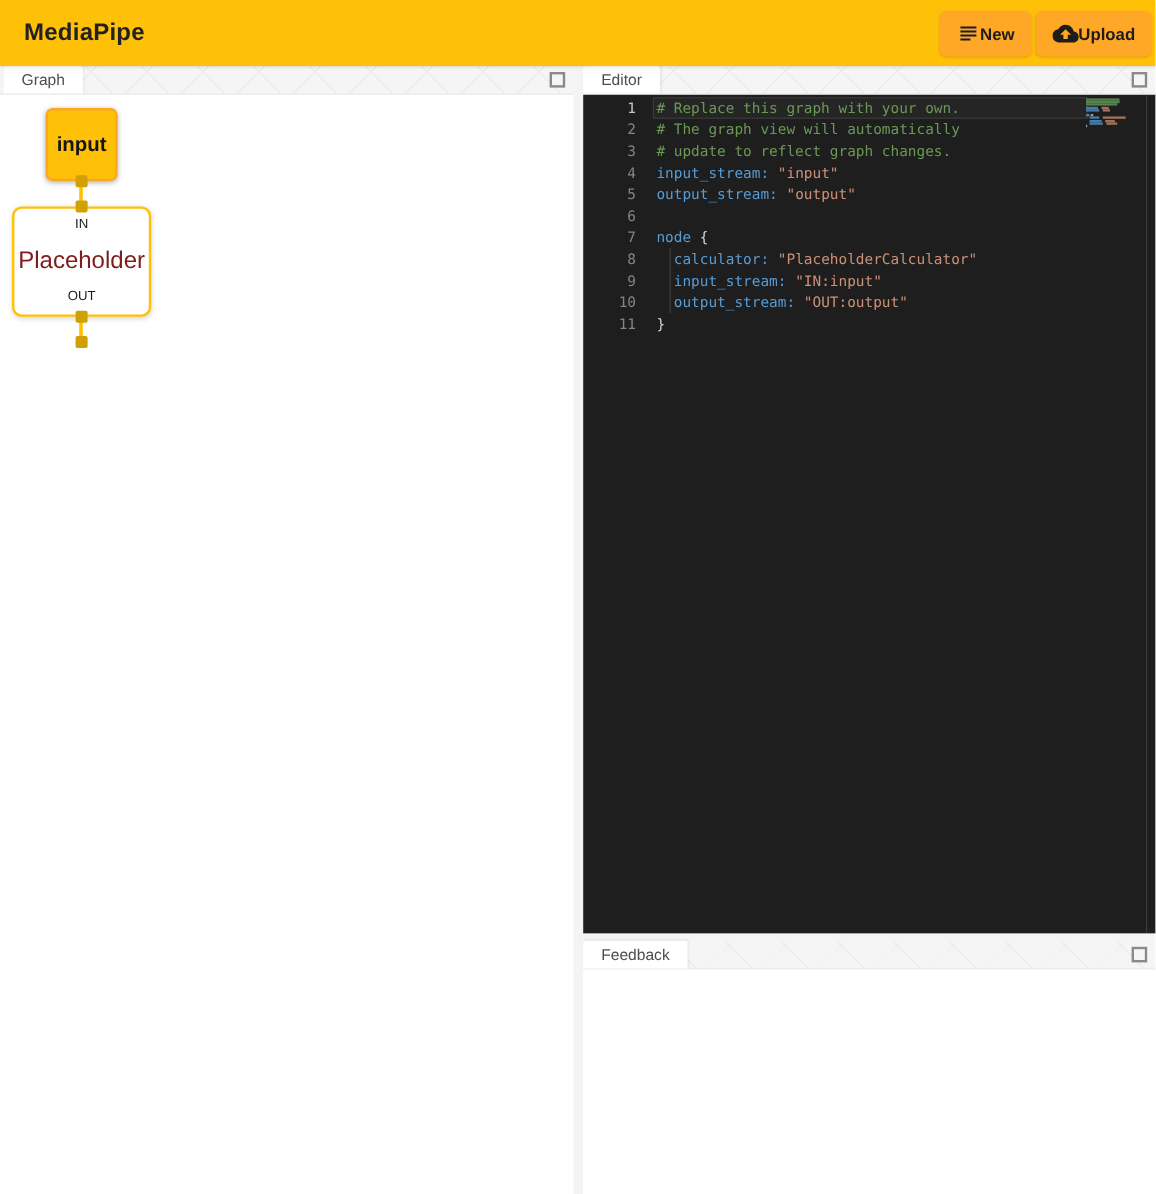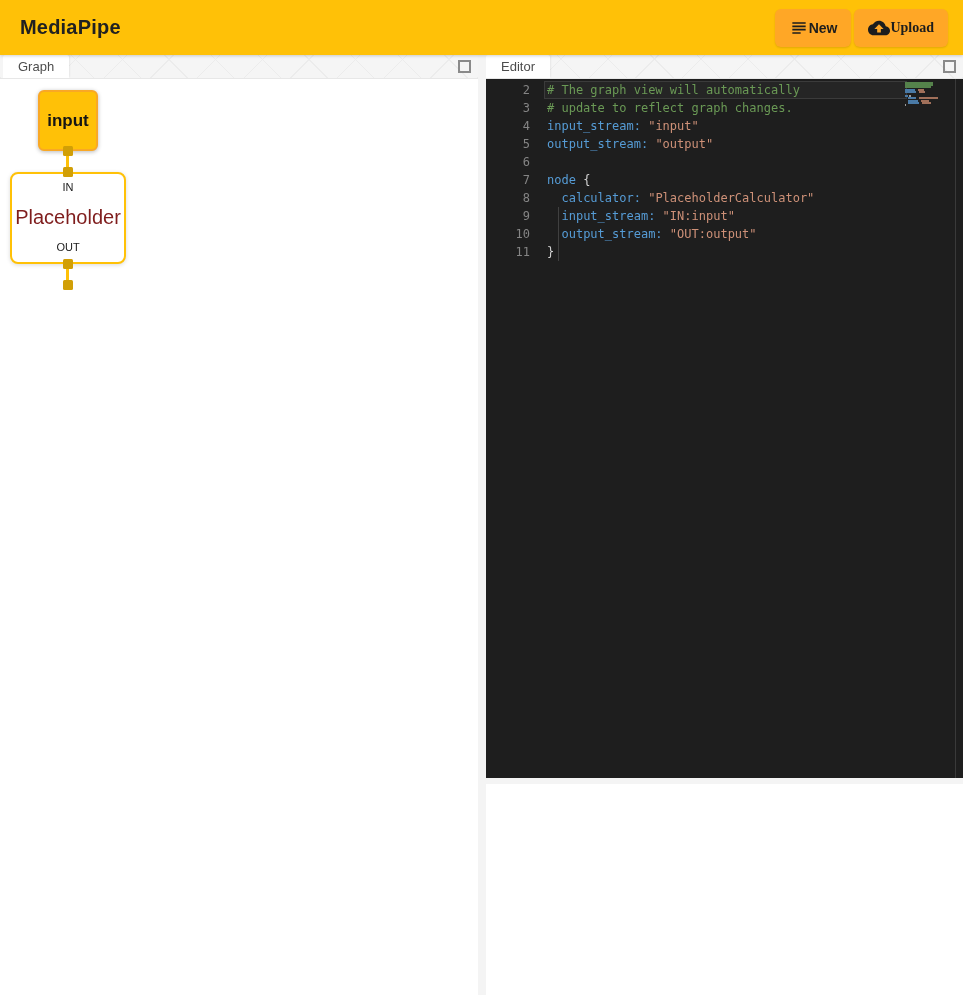--- a/index.html
+++ b/index.html
@@ -7,21 +7,21 @@
   .app{position:relative;width:963px;height:995px;overflow:hidden;background:#fff;}
 
   
   .header{position:absolute;left:0;top:0;width:963px;height:55px;background:#FFC107;
     display:flex;align-items:center;box-shadow:0 1px 3px rgba(0,0,0,.18);z-index:50;}
   .header .title{margin-left:20px;font-size:20px;font-weight:700;color:#212121;letter-spacing:.2px;}
   .header .spacer{flex:1;}
   .hbtn{height:38px;margin:0 0 0 3px;padding:0 14px;border:none;border-radius:6px;background:#FFA726;
     display:inline-flex;align-items:center;font-family:"Liberation Sans",sans-serif;
     font-size:14px;font-weight:700;color:#1d1d1d;cursor:pointer;box-shadow:0 1px 2px rgba(0,0,0,.12);}
-  .hbtn:last-child{margin-right:15px;font-family:Liberation Serif, serif;}
+  .hbtn:last-child{margin-right:3px;}
   .hbtn svg{display:block;}
 
   
   .panel{position:absolute;}
   .tabstrip{position:relative;height:23px;background-color:#f5f5f5;
     background-image:repeating-linear-gradient(45deg,#ececec 0 1px,transparent 1px 33px),
                      repeating-linear-gradient(-45deg,#ececec 0 1px,transparent 1px 33px);
     border-bottom:1px solid #e7e7e7;}
   .tab{position:absolute;top:0;height:23px;padding:0 15px;background:#fff;display:inline-flex;
     align-items:center;font-size:13px;font-weight:500;color:#4d4d4d;border-radius:2px 2px 0 0;
@@ -127,20 +127,21 @@
   <div class="panel" style="left:486px;top:55px;width:477px;height:723px;">
     <div class="tabstrip">
       <span class="tab" style="left:0;">
         <span>Editor</span>
       </span>
       <span class="maxicon"></span>
     </div>
     <div class="pbody editor-body">
       <div class="cur-line"></div>
       <div class="code-lines">
+          <div class="code-line active"><span class="gutter">1</span><span class="code"><span class="tk-comment"># Replace this graph with your own.</span></span></div>
           <div class="code-line"><span class="gutter">2</span><span class="code"><span class="tk-comment"># The graph view will automatically</span></span></div>
           <div class="code-line"><span class="gutter">3</span><span class="code"><span class="tk-comment"># update to reflect graph changes.</span></span></div>
           <div class="code-line"><span class="gutter">4</span><span class="code"><span class="tk-key">input_stream:</span><span class="tk-plain"> </span><span class="tk-str">"input"</span></span></div>
           <div class="code-line"><span class="gutter">5</span><span class="code"><span class="tk-key">output_stream:</span><span class="tk-plain"> </span><span class="tk-str">"output"</span></span></div>
           <div class="code-line"><span class="gutter">6</span><span class="code"></span></div>
           <div class="code-line"><span class="gutter">7</span><span class="code"><span class="tk-key">node</span><span class="tk-punc"> {</span></span></div>
           <div class="code-line"><span class="gutter">8</span><span class="code"><span class="tk-plain">  </span><span class="tk-key">calculator:</span><span class="tk-plain"> </span><span class="tk-str">"PlaceholderCalculator"</span></span></div>
           <div class="code-line"><span class="gutter">9</span><span class="code"><span class="tk-plain">  </span><span class="tk-key">input_stream:</span><span class="tk-plain"> </span><span class="tk-str">"IN:input"</span></span></div>
           <div class="code-line"><span class="gutter">10</span><span class="code"><span class="tk-plain">  </span><span class="tk-key">output_stream:</span><span class="tk-plain"> </span><span class="tk-str">"OUT:output"</span></span></div>
           <div class="code-line"><span class="gutter">11</span><span class="code"><span class="tk-punc">}</span></span></div>
@@ -158,14 +159,23 @@
           <div class="mm-row" style="top: 17.6px;"><span class="mm-seg mm-plain" style="width: 1.6px;"></span><span class="mm-seg mm-key" style="width: 10.4px;"></span><span class="mm-seg mm-plain" style="width: 0.8px;"></span><span class="mm-seg mm-str" style="width: 8px;"></span></div>
           <div class="mm-row" style="top: 19.8px;"><span class="mm-seg mm-plain" style="width: 1.6px;"></span><span class="mm-seg mm-key" style="width: 11.2px;"></span><span class="mm-seg mm-plain" style="width: 0.8px;"></span><span class="mm-seg mm-str" style="width: 9.6px;"></span></div>
           <div class="mm-row" style="top: 22px;"><span class="mm-seg mm-punc" style="width: 0.8px;"></span></div>
         </div>
       <div class="mm-edge"></div>
     </div>
   </div>
 
   <div class="splitter" style="left:486px;top:778px;width:477px;height:6px;"></div>
 
+  <div class="panel" style="left:486px;top:784px;width:477px;height:211px;">
+    <div class="tabstrip">
+      <span class="tab" style="left:0;">
+        <span>Feedback</span>
+      </span>
+      <span class="maxicon"></span>
+    </div>
+    <div class="pbody feedback-body"></div>
+  </div>
 
 </div>
 
 </body></html>

